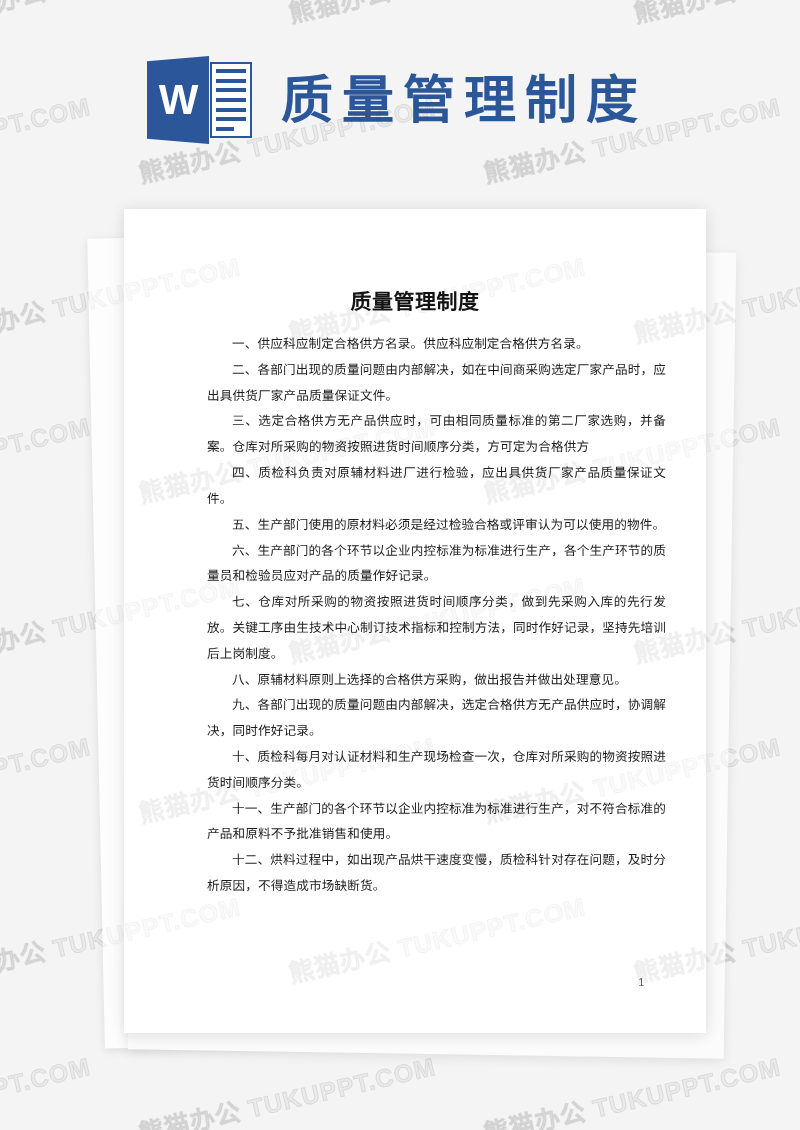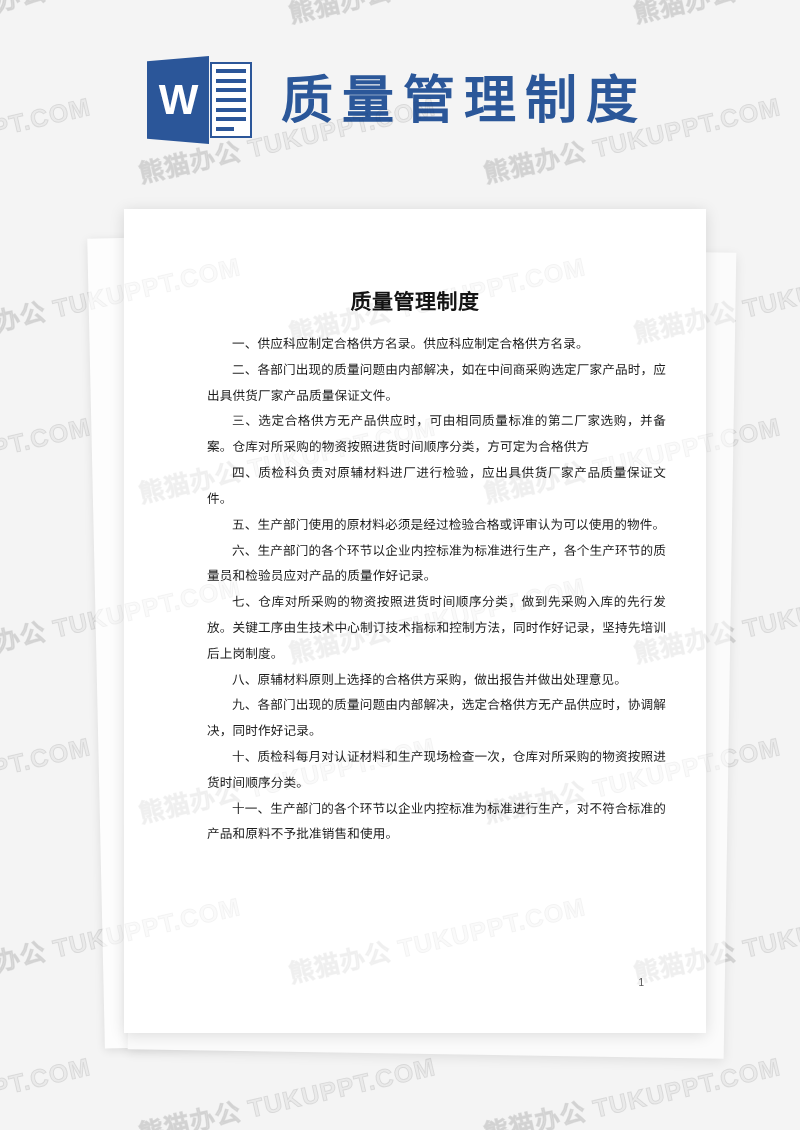--- a/index.html
+++ b/index.html
@@ -266,20 +266,21 @@
         <p class="para">二、各部门出现的质量问题由内部解决，如在中间商采购选定厂家产品时，应出具供货厂家产品质量保证文件。</p>
         <p class="para">三、选定合格供方无产品供应时，可由相同质量标准的第二厂家选购，并备案。仓库对所采购的物资按照进货时间顺序分类，方可定为合格供方</p>
         <p class="para">四、质检科负责对原辅材料进厂进行检验，应出具供货厂家产品质量保证文件。</p>
         <p class="para">五、生产部门使用的原材料必须是经过检验合格或评审认为可以使用的物件。</p>
         <p class="para">六、生产部门的各个环节以企业内控标准为标准进行生产，各个生产环节的质量员和检验员应对产品的质量作好记录。</p>
         <p class="para">七、仓库对所采购的物资按照进货时间顺序分类，做到先采购入库的先行发放。关键工序由生技术中心制订技术指标和控制方法，同时作好记录，坚持先培训后上岗制度。</p>
         <p class="para">八、原辅材料原则上选择的合格供方采购，做出报告并做出处理意见。</p>
         <p class="para">九、各部门出现的质量问题由内部解决，选定合格供方无产品供应时，协调解决，同时作好记录。</p>
         <p class="para">十、质检科每月对认证材料和生产现场检查一次，仓库对所采购的物资按照进货时间顺序分类。</p>
         <p class="para">十一、生产部门的各个环节以企业内控标准为标准进行生产，对不符合标准的产品和原料不予批准销售和使用。</p>
+        <p class="para">十二、烘料过程中，如出现产品烘干速度变慢，质检科针对存在问题，及时分析原因，不得造成市场缺断货。</p>
       </div>
       <div class="page-number">1</div>
     </div>
   </div>
 </div>
 
 <div class="doc-header">
   <div class="header-inner">
     <div class="word-logo">
       <div class="wl-block"></div>

